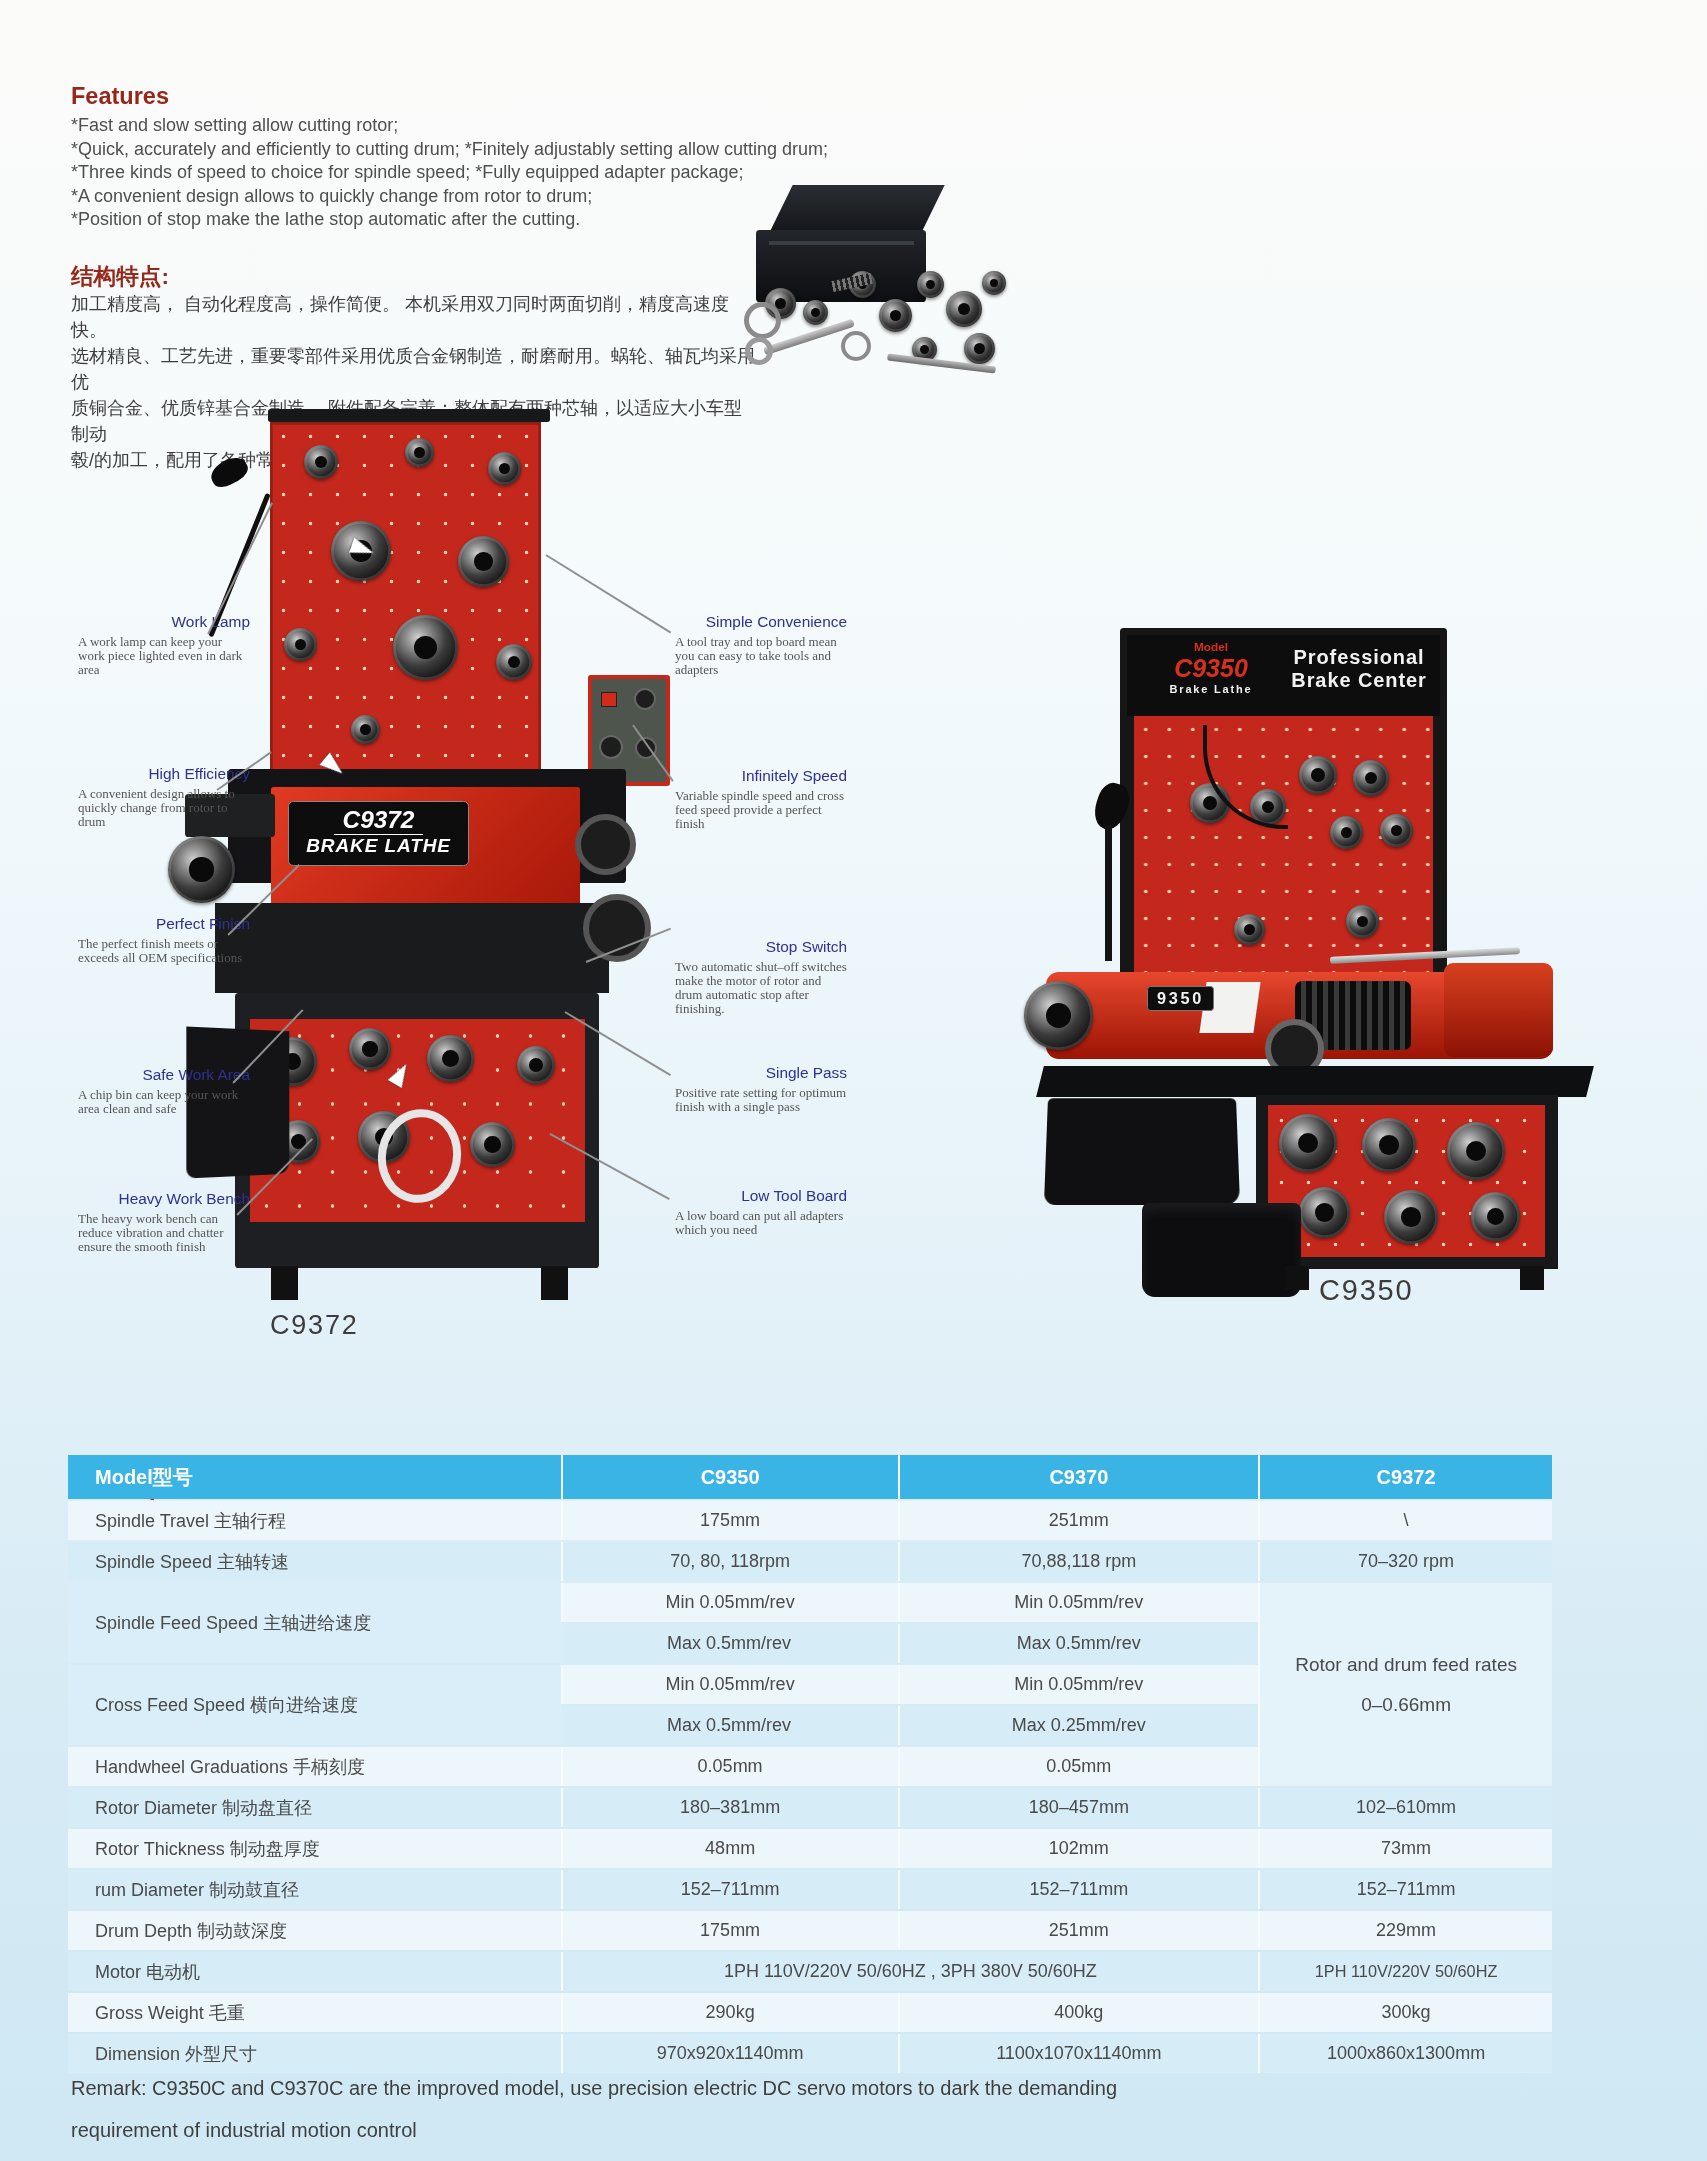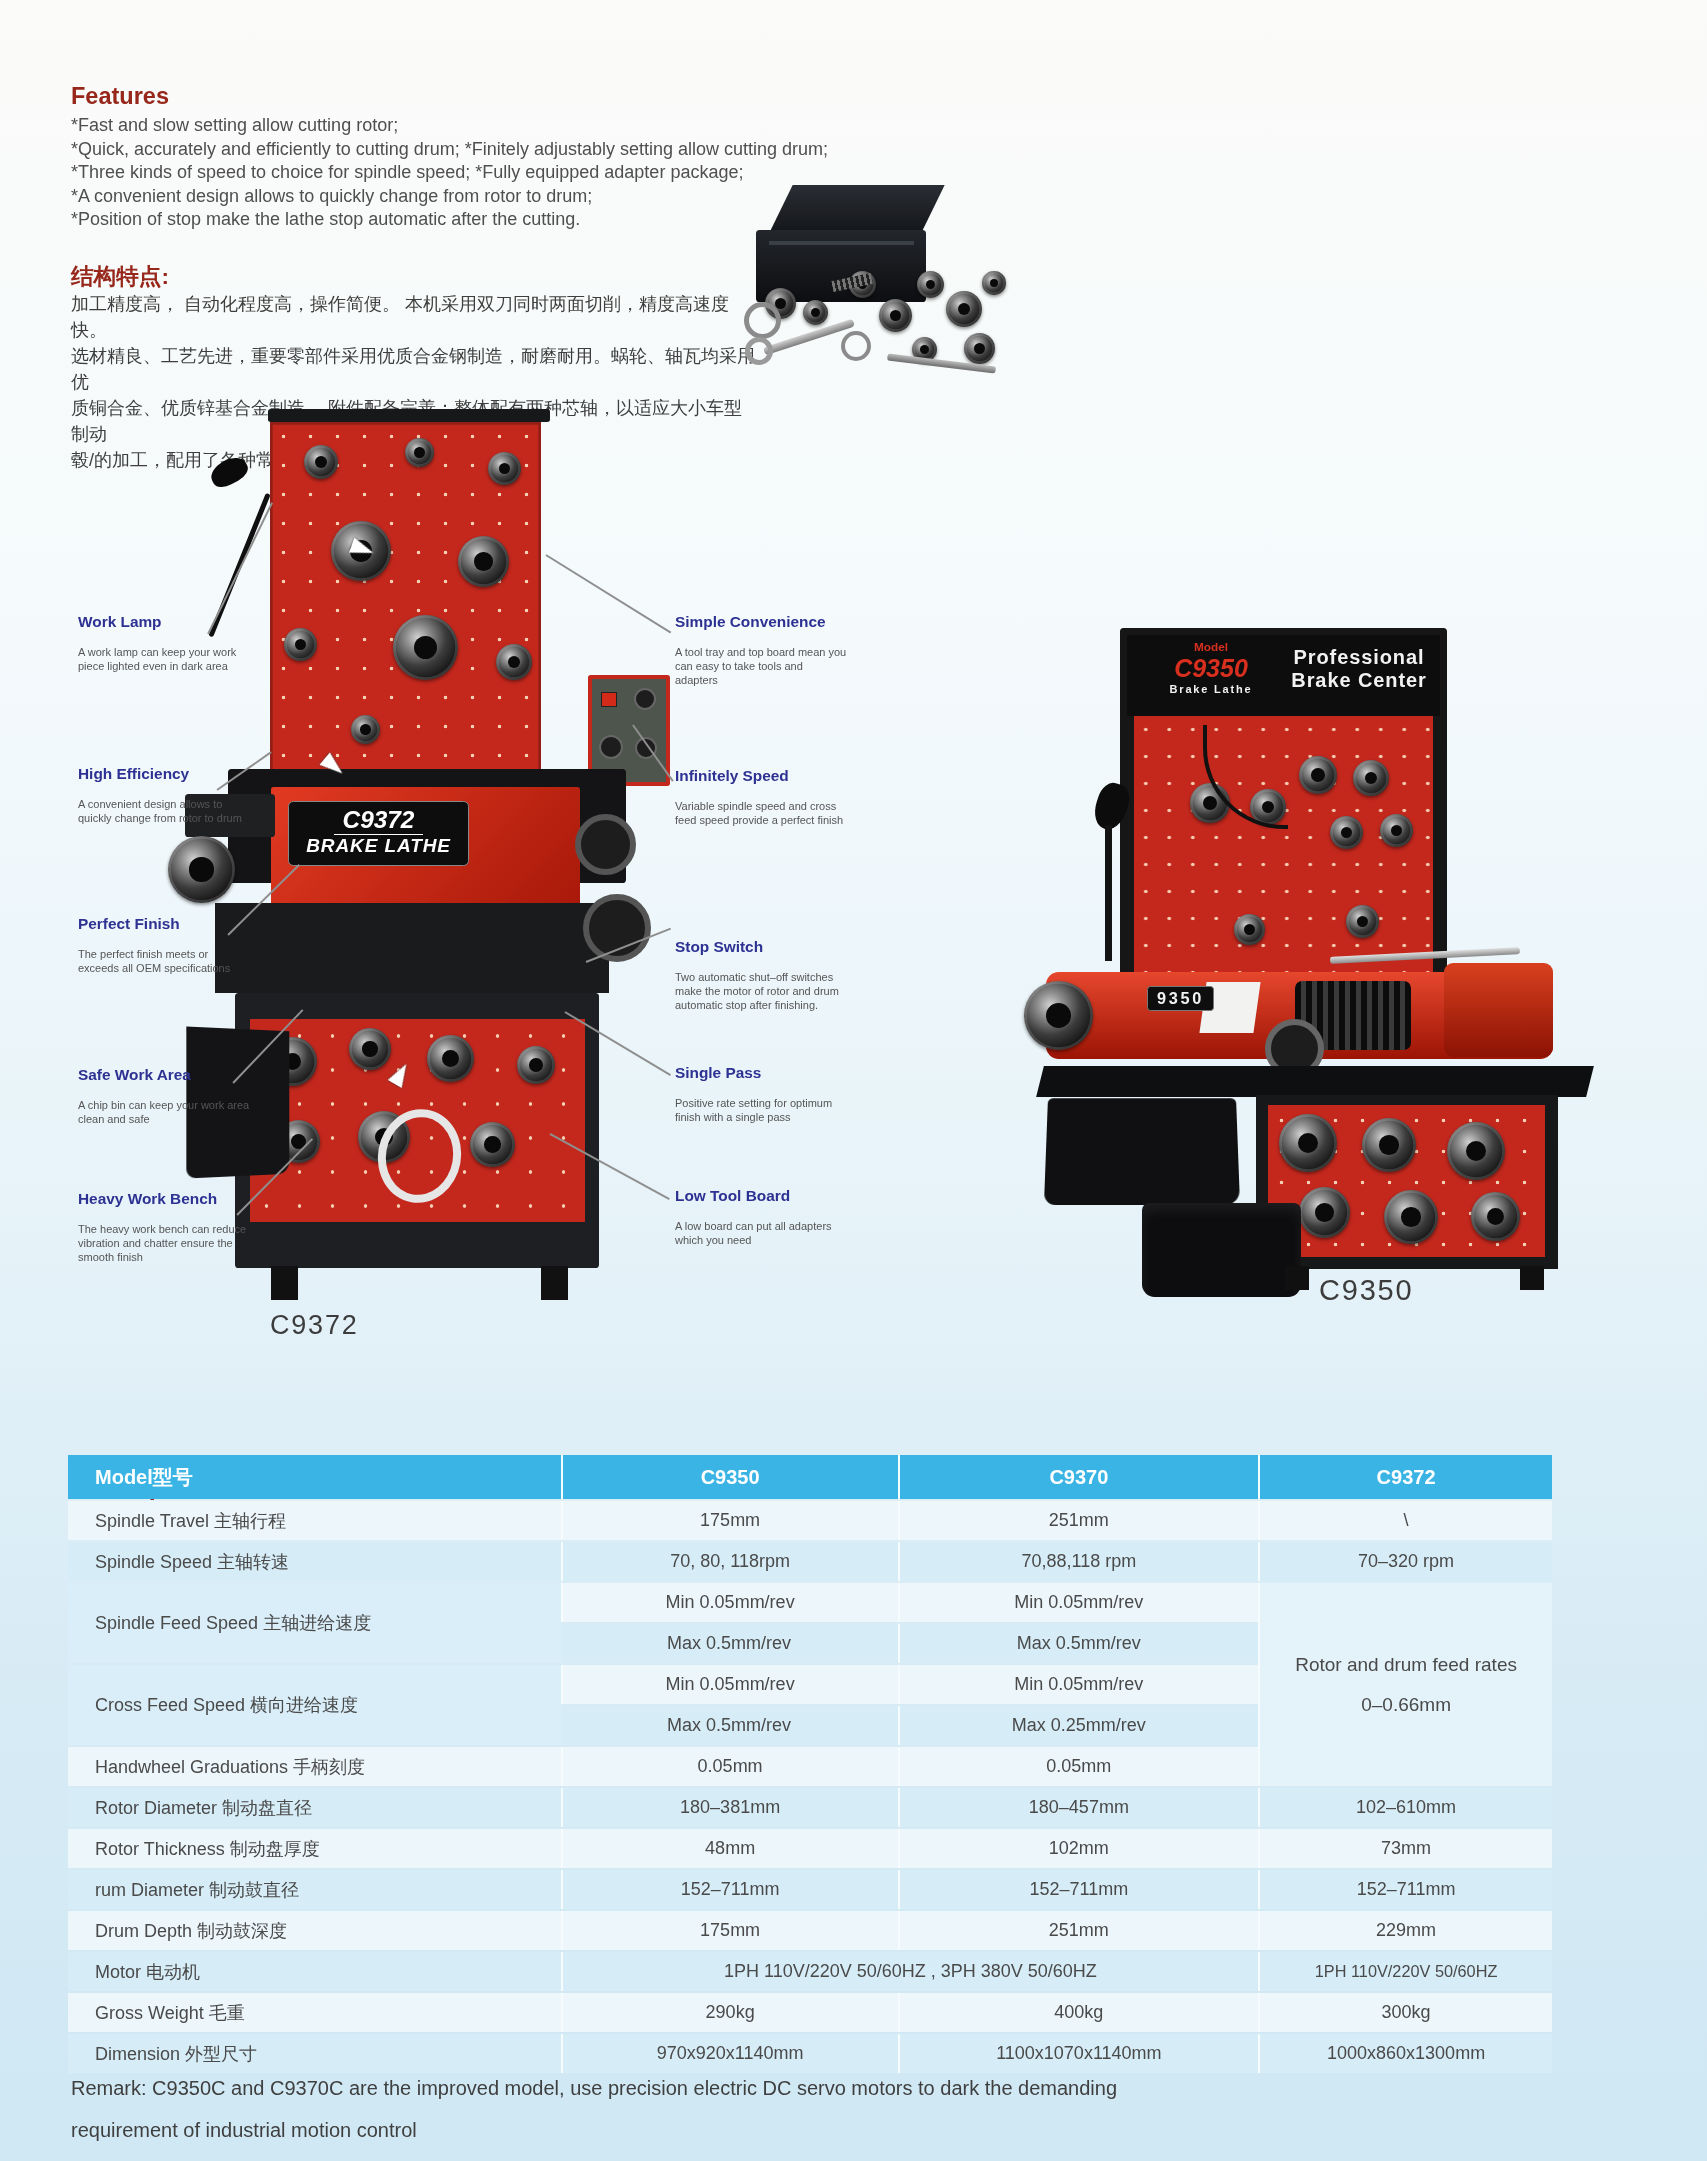--- a/index.html
+++ b/index.html
@@ -9,22 +9,22 @@
   
   .h-red{color:#96271a;font-weight:bold;}
   #title{position:absolute;left:71px;top:23.5px;font-size:38px;letter-spacing:0.5px;}
   #feat-h{position:absolute;left:71px;top:83px;font-size:23.5px;}
   .feat-line{font-size:18px;color:#4f4f4f;line-height:23.5px;white-space:nowrap;}
   #feat-list{position:absolute;left:71px;top:114px;}
   #jiegou-h{position:absolute;left:71px;top:261px;font-size:22.6px;}
   #jiegou{position:absolute;left:71px;top:291px;font-size:18px;color:#3e3e3e;line-height:26px;width:688px;}
   
   .co{position:absolute;width:172px;}
-  .co .t{color:#2d3192;font-weight:bold;font-size:15.4px;}
-  .co .d{color:#555;font-size:11px;line-height:14px;margin-top:14px;}
+  .co .t{color:#2d3192;font-weight:normal;font-size:15.4px;text-align:right;}
+  .co .d{color:#555;font-size:13px;line-height:14px;margin-top:4px;font-family:Liberation Serif, serif;}
   .ln{position:absolute;height:1.8px;background:#8f8f8f;transform-origin:0 50%;}
   .cap{position:absolute;color:#3c3c3c;font-size:27px;letter-spacing:1.8px;}
   
   .abs{position:absolute;}
   .peg{background-color:#c4281d;background-image:radial-gradient(circle,rgba(255,235,205,.85) 1.4px,transparent 2.1px);background-size:27px 29px;}
   .ad{position:absolute;border-radius:50%;background:radial-gradient(circle at 38% 35%,#d2d2d2 0%,#8f8f8f 20%,#3c3c3c 48%,#141414 75%,#000 100%);box-shadow:inset 0 0 0 2.7px rgba(255,255,255,.15),0 1.8px 3.6px rgba(0,0,0,.45);}
   .ad::after{content:"";position:absolute;inset:32%;border-radius:50%;background:#0a0a0a;}
   .ring{position:absolute;border-radius:50%;border:5.4px solid #8b8b8b;background:transparent;}
   .knob{position:absolute;border-radius:50%;background:#1d1d1d;border:2.7px solid #666;}
   .arrow{position:absolute;width:0;height:0;border-style:solid;border-width:8.1px 23.5px 8.1px 0;border-color:transparent #fff transparent transparent;filter:drop-shadow(0 0.9px 0.9px #333);}

